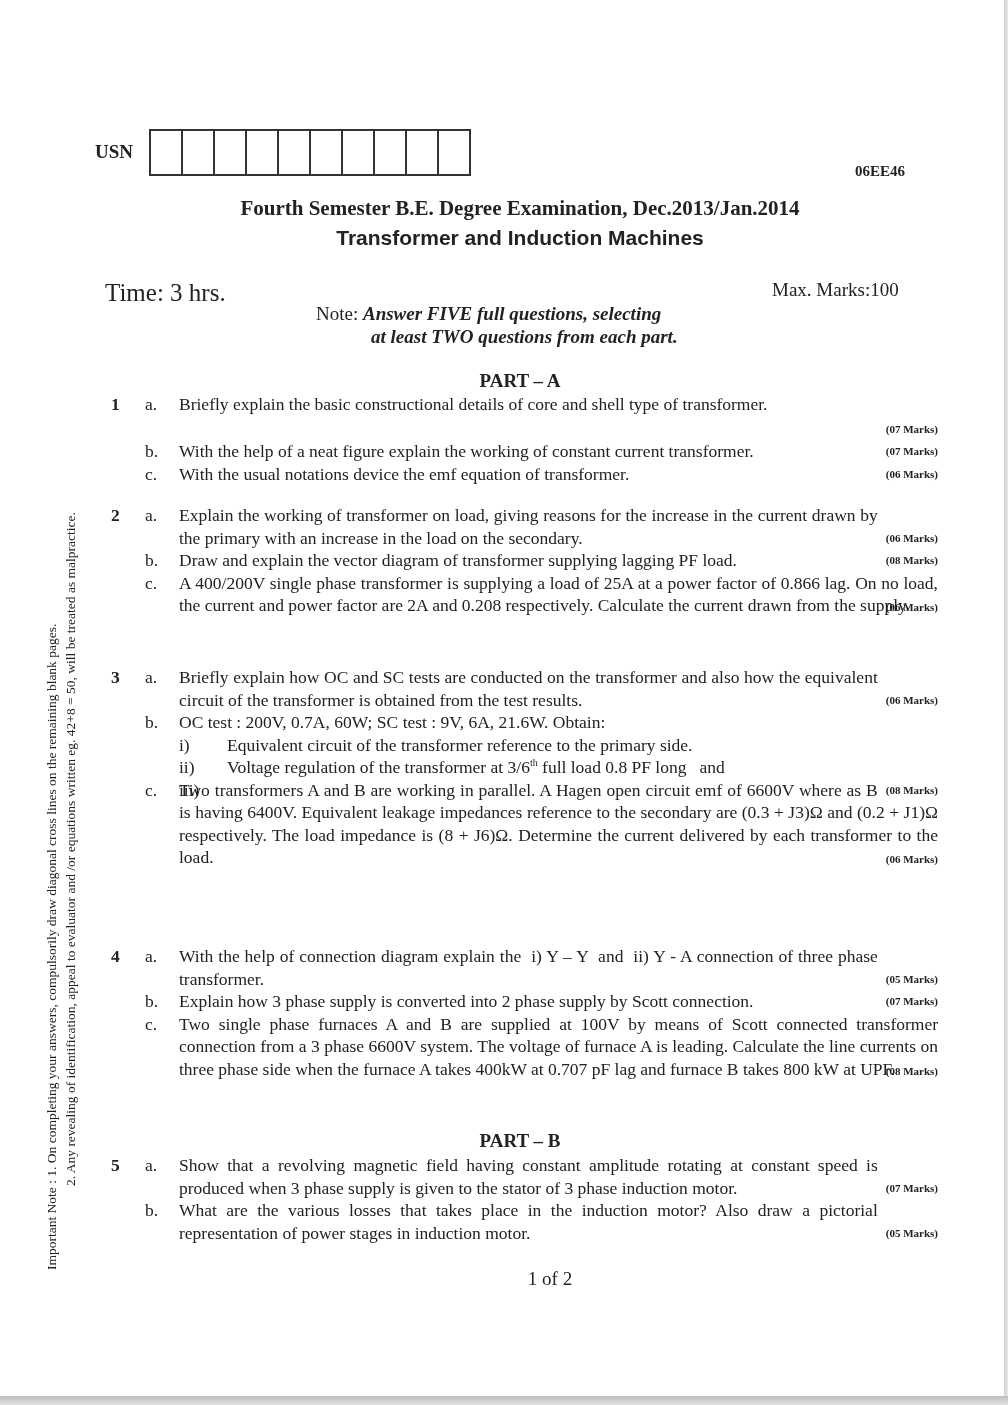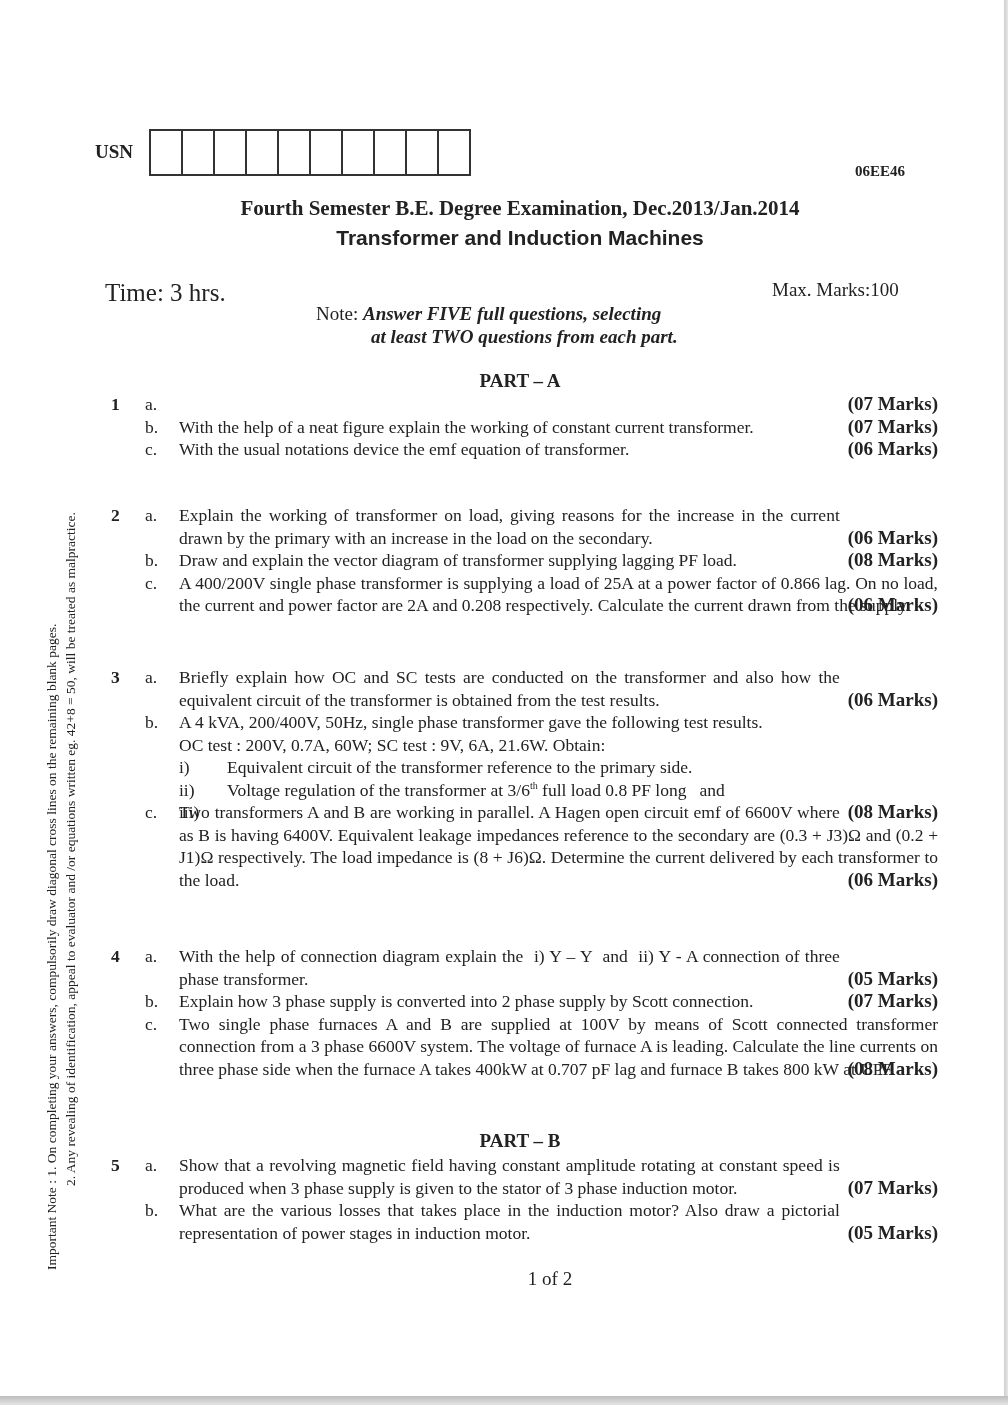--- a/index.html
+++ b/index.html
@@ -36,21 +36,21 @@
   .note .line2 { padding-left: 55px; display: block; }
 
   .part-heading { position: absolute; left: 0; width: 1040px; text-align: center; font-size: 19px; font-weight: bold; }
 
   
   .q-block { position: absolute; left: 106px; width: 832px; font-size: 17.5px; line-height: 22.5px; }
   .q-num { position: absolute; left: 5px; font-weight: bold; }
   .sub { position: relative; padding-left: 73px; }
   .sub-letter { position: absolute; left: 39px; }
   .sub-text { text-align: justify; text-align-last: left; display: block; }
-  .marks { float: right; font-weight: bold; font-size: 19px; margin-left: 8px; }
+  .marks { float: right; font-weight: bold; font-size: 11px; margin-left: 8px; }
   .marks-line { text-align: right; }
   .roman { position: relative; padding-left: 48px; }
   .roman-num { position: absolute; left: 0; }
   .plain-line { display: block; }
   sup { font-size: 10px; line-height: 0; }
 
   .page-num { position: absolute; left: 0; width: 1100px; top: 1268px; text-align: center; font-size: 19px; }
 
   
   .side-note { position: absolute; left: 42px; top: 1270px; transform: rotate(-90deg); transform-origin: left top;
@@ -97,20 +97,21 @@
   <i>Answer FIVE full questions, selecting</i>
   <span class="line2"><i>at least TWO questions from each part.</i></span>
 </div>
 
 <div class="part-heading" style="top:370px;">PART – A</div>
 
 <div class="q-block" style="top:393px;">
   <span class="q-num">1</span>
   <div class="sub">
     <span class="sub-letter">a.</span>
+    <span class="plain-line">Briefly explain the basic constructional details of core and shell type of transformer.</span>
     <div class="marks-line"><span class="marks" style="float:none">(07 Marks)</span></div>
   </div>
   <div class="sub">
     <span class="sub-letter">b.</span>
     <span class="marks">(07 Marks)</span>
     <span class="plain-line">With the help of a neat figure explain the working of constant current transformer.</span>
   </div>
   <div class="sub">
     <span class="sub-letter">c.</span>
     <span class="marks">(06 Marks)</span>
@@ -137,21 +138,20 @@
 </div>
 
 <div class="q-block" style="top:666px;">
   <span class="q-num">3</span>
   <div class="sub">
     <span class="sub-letter">a.</span>
     <span class="sub-text"><span class="marks" style="position:relative;top:22.5px;">(06 Marks)</span><span>Briefly explain how OC and SC tests are conducted on the transformer and also how the equivalent circuit of the transformer is obtained from the test results.</span></span>
   </div>
   <div class="sub">
     <span class="sub-letter">b.</span>
-    <span class="plain-line">A 4 kVA, 200/400V, 50Hz, single phase transformer gave the following test results.</span>
     <span class="plain-line">OC test : 200V, 0.7A, 60W;  SC test : 9V, 6A, 21.6W. Obtain:</span>
     <div class="roman">
       <span class="roman-num">i)</span>
       <span>Equivalent circuit of the transformer reference to the primary side.</span>
     </div>
     <div class="roman">
       <span class="roman-num">ii)</span>
       <span>Voltage regulation of the transformer at 3/6</span><sup>th</sup><span style="white-space:pre"> full load 0.8 PF long   and</span>
     </div>
     <div class="roman">

